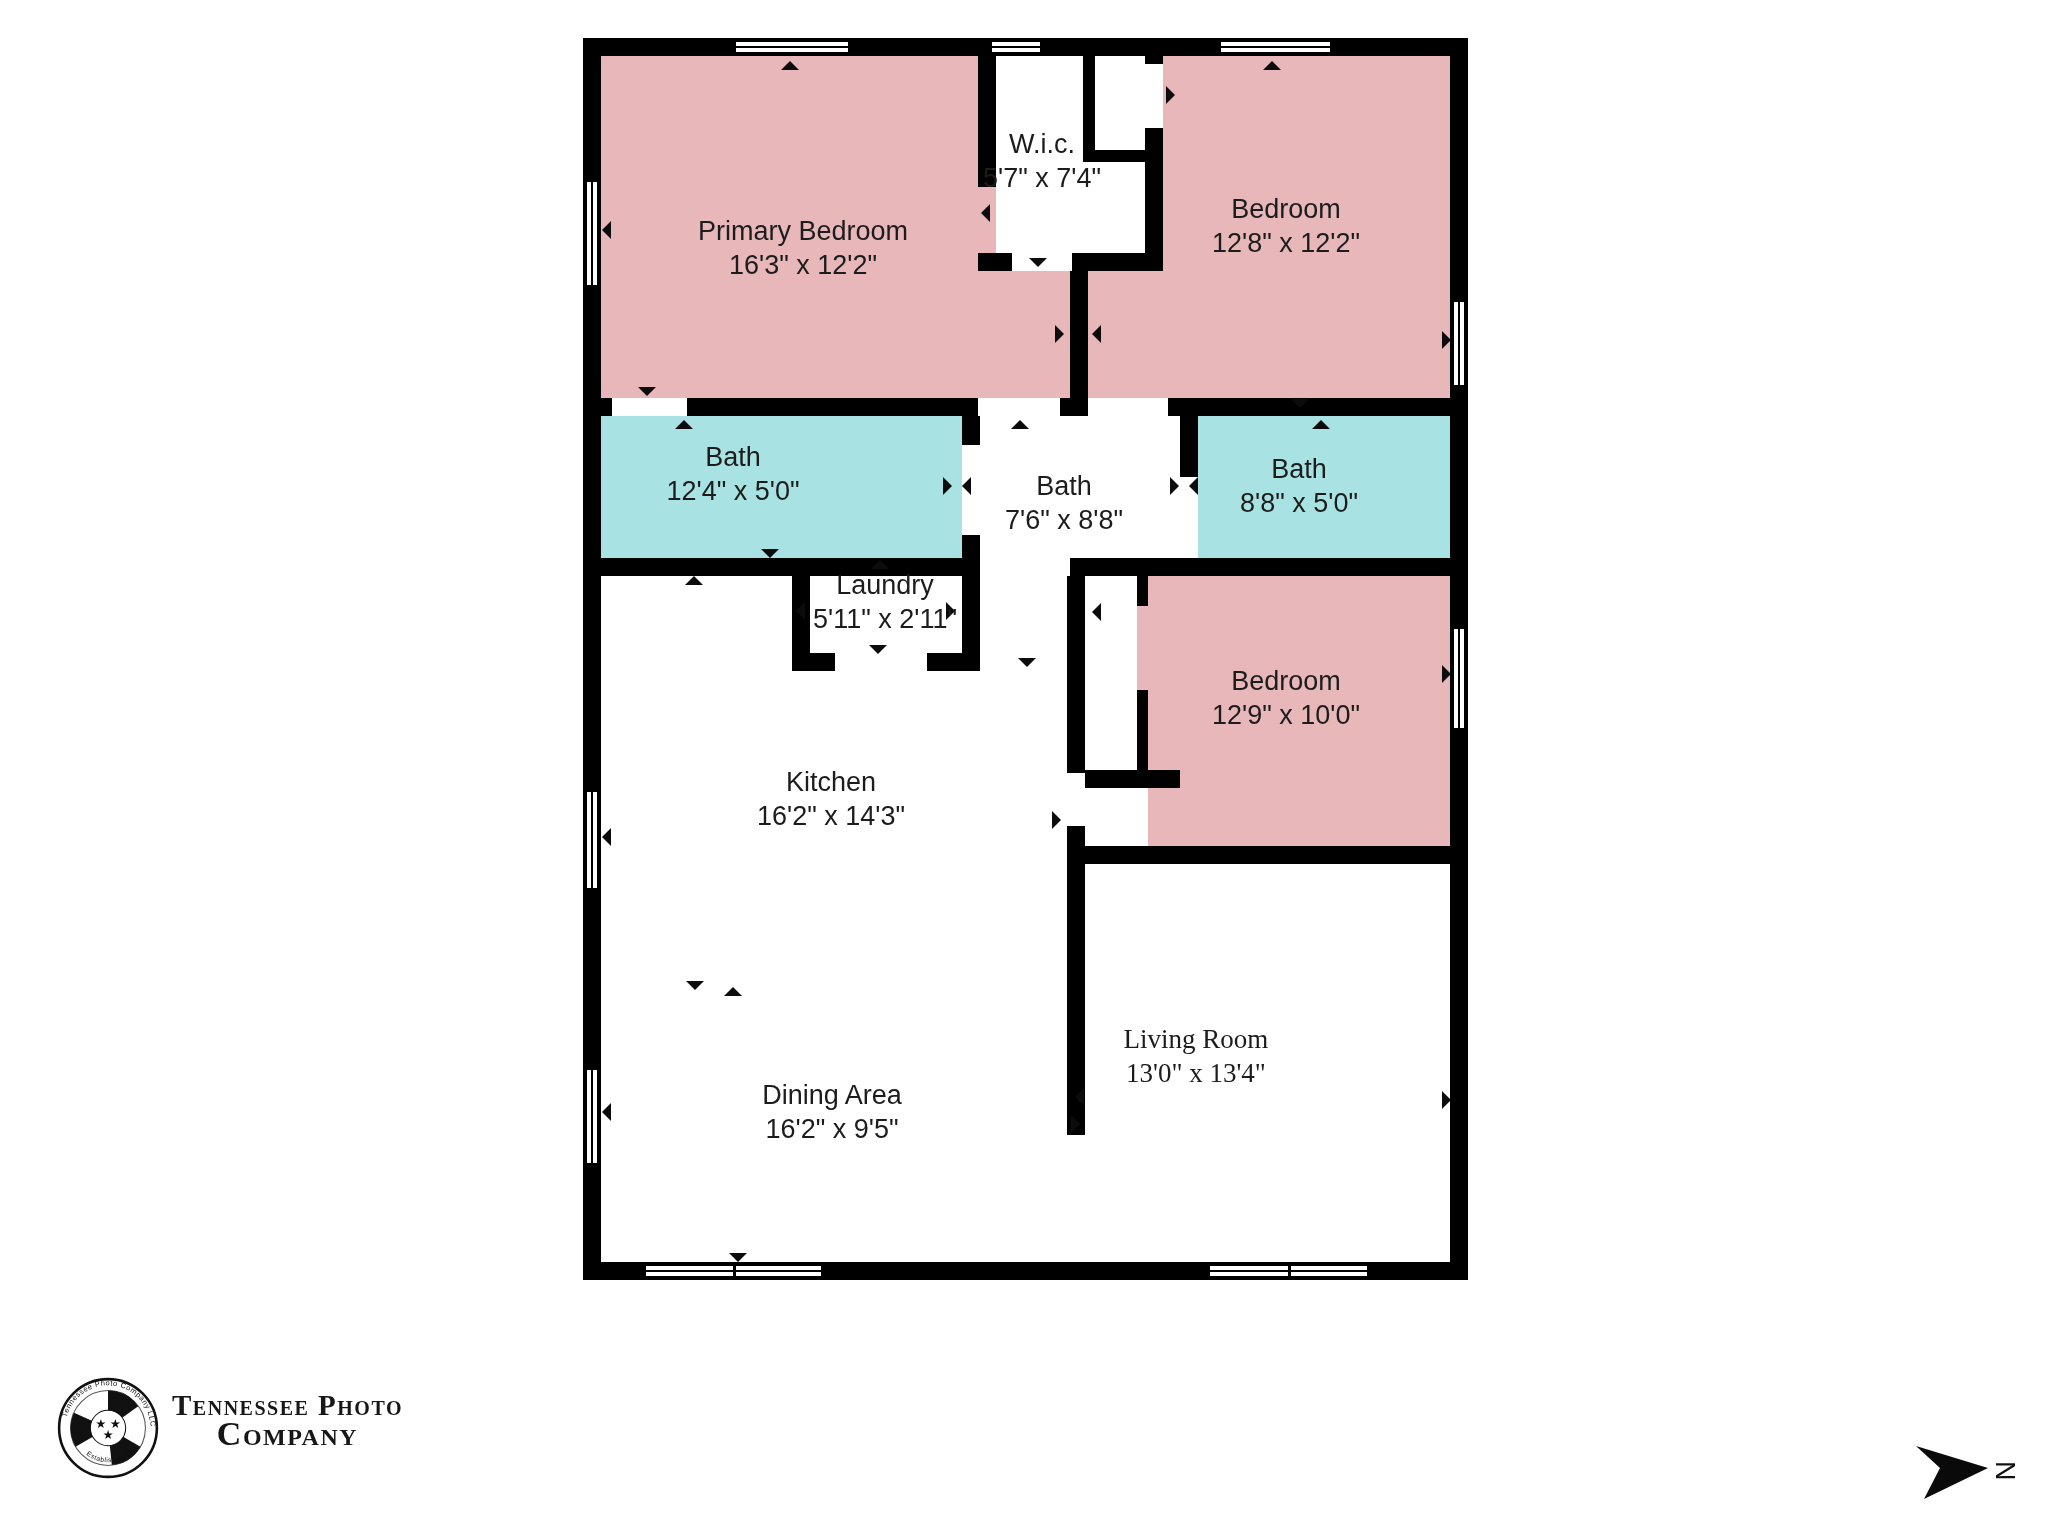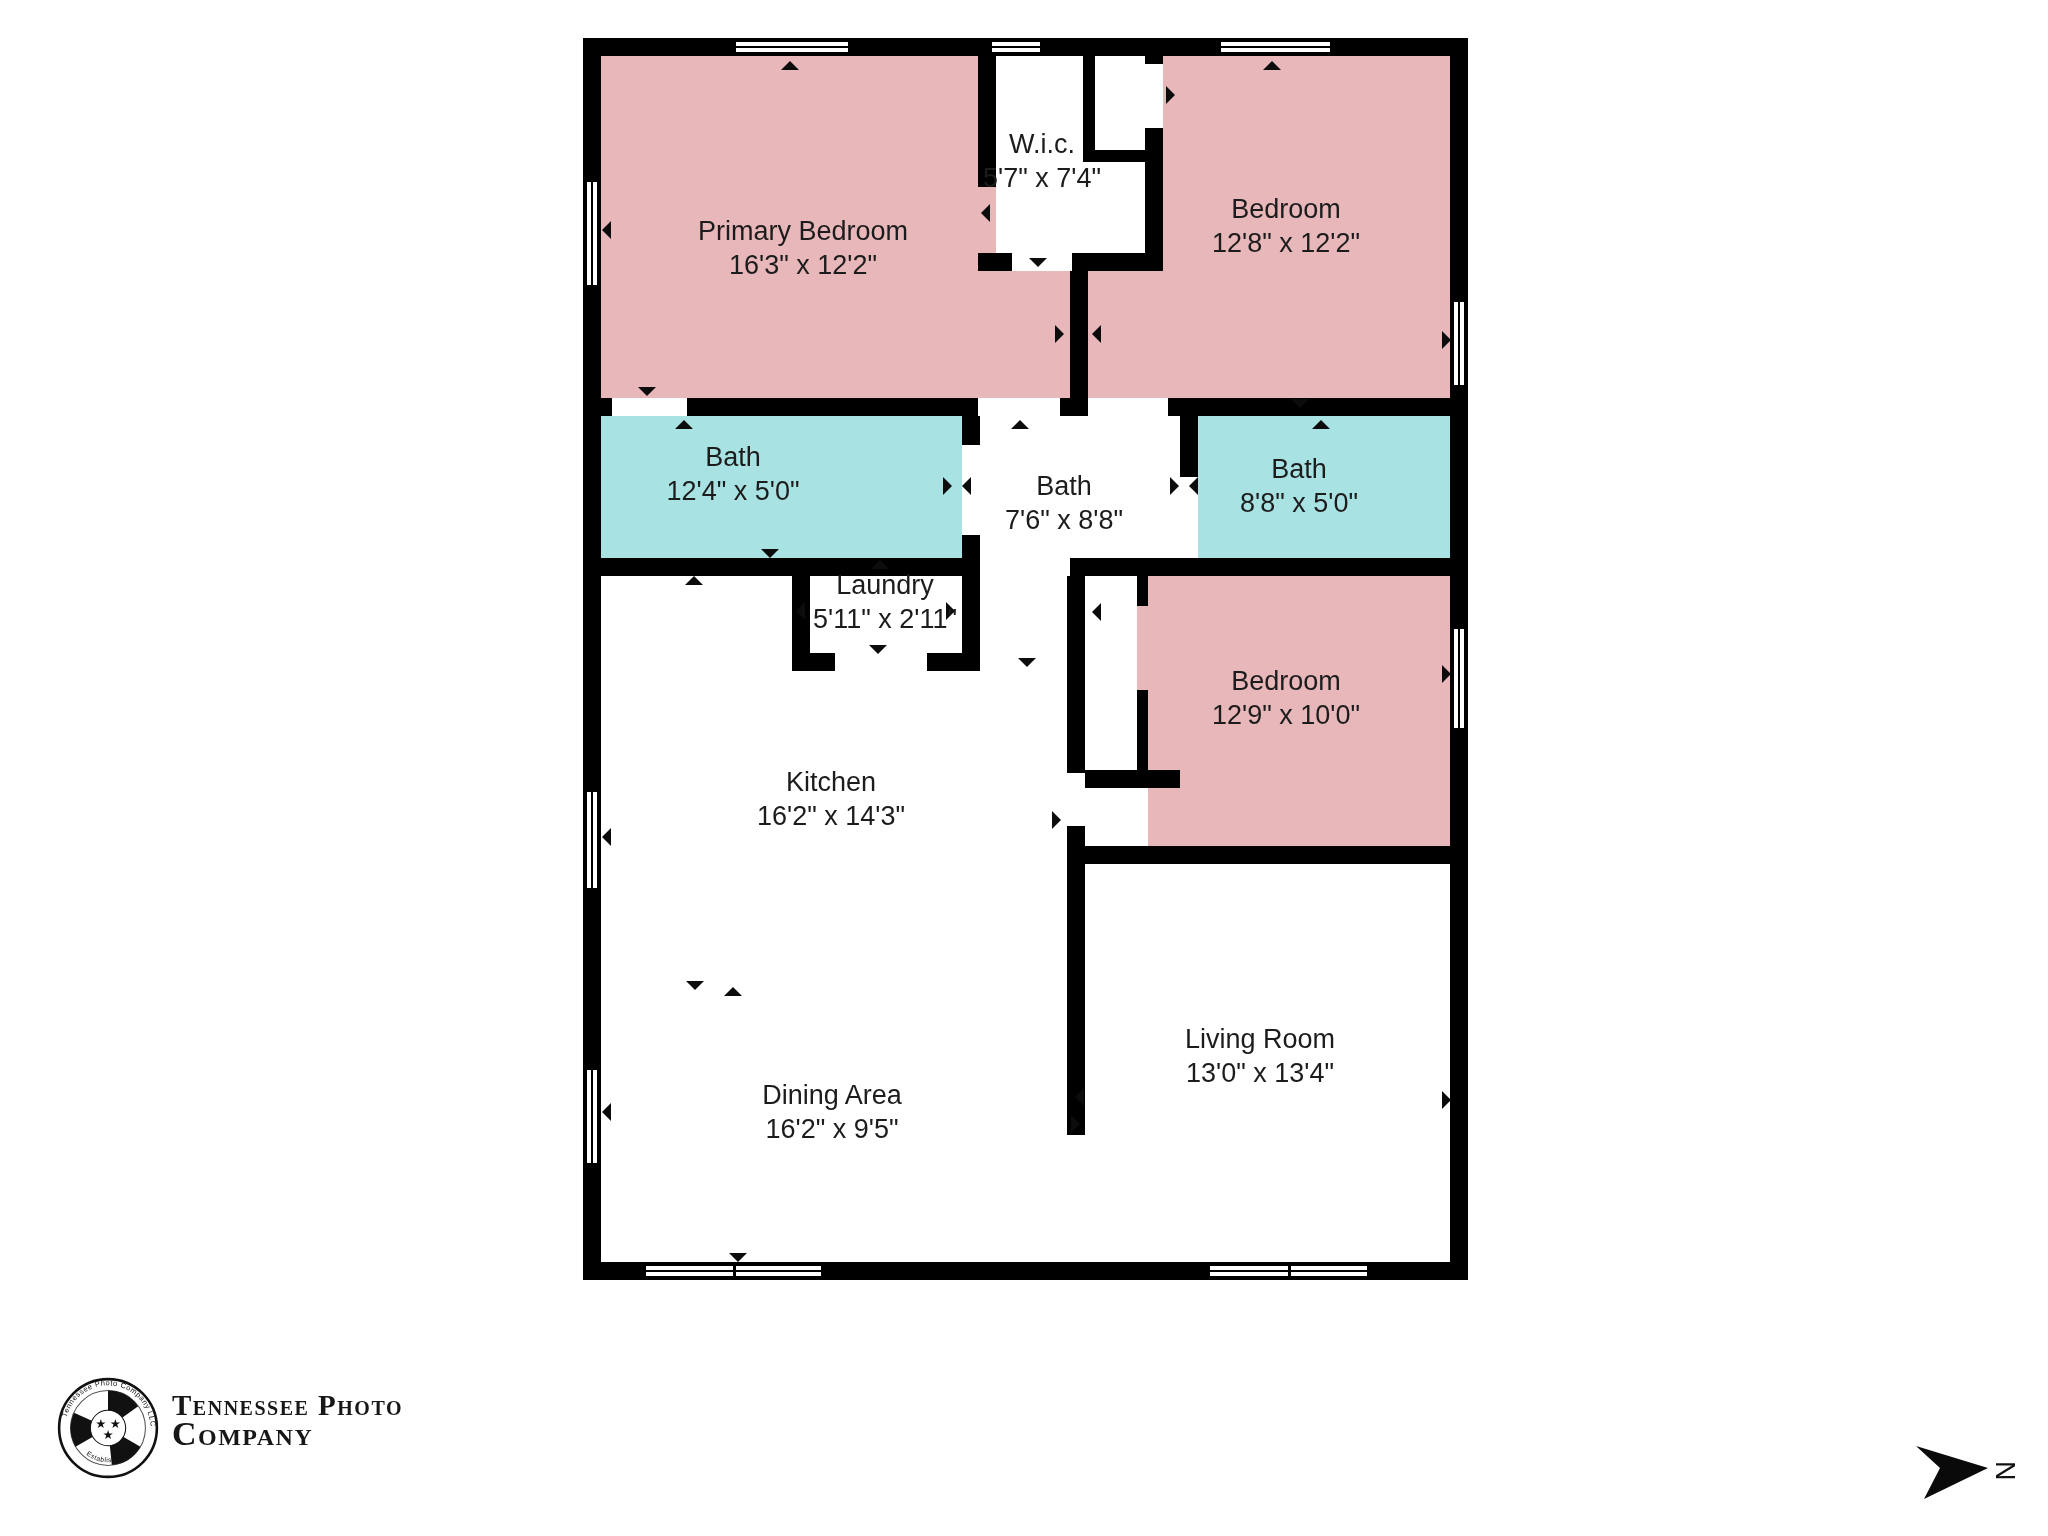--- a/index.html
+++ b/index.html
@@ -9,21 +9,21 @@
   .cutout{position:absolute;background:#fff;z-index:2;}
   .wall{position:absolute;background:#000;z-index:10;}
   .window{position:absolute;background:#fff;border:2px solid #000;box-sizing:border-box;z-index:15;}
   .mull{position:absolute;background:#000;}
   .arrow{position:absolute;width:0;height:0;z-index:20;}
   .room-label{position:absolute;transform:translate(-50%,-50%);text-align:center;
               font-size:27px;line-height:34px;color:#1c1c1c;white-space:nowrap;z-index:30;}
   #footer-text{position:absolute;left:50%;transform:translateX(-50%);top:1482px;
                font-size:20px;color:#222;white-space:nowrap;z-index:40;}
   #logo{position:absolute;left:56px;top:1376px;z-index:40;display:flex;align-items:flex-start;}
-  #logo-wordmark{margin-left:12px;margin-top:14px;
+  #logo-wordmark{margin-left:12px;margin-top:14px;text-align:center;
                  font-family:"Liberation Serif",serif;font-weight:bold;
                  font-variant:small-caps;color:#171717;letter-spacing:1.5px;}
   #logo-line1{font-size:29px;line-height:30px;}
   #logo-line2{font-size:34px;line-height:28px;}
   #north{position:absolute;left:1905px;top:1435px;z-index:40;}
 </style>
 </head>
 <body>
 
 <div id="canvas">
@@ -176,21 +176,21 @@
         <div>12'9" x 10'0"</div>
       </div>
       <div class="room-label" style="left: 831px; top: 799px;">
         <div>Kitchen</div>
         <div>16'2" x 14'3"</div>
       </div>
       <div class="room-label" style="left: 832px; top: 1112px; text-align: center;">
         <div>Dining Area</div>
         <div>16'2" x 9'5"</div>
       </div>
-      <div class="room-label" style="left: 1260px; top: 1056px;">
+      <div class="room-label" style="left: 1196px; top: 1056px; font-family: Liberation Serif, serif;">
         <div>Living Room</div>
         <div>13'0" x 13'4"</div>
       </div>
     </div>
 
   <div id="logo">
     <svg width="104" height="104" viewBox="0 0 100 100">
       <defs>
         <path id="arcTop" d="M 50,50 m -41,0 a 41,41 0 1 1 82,0" fill="none"></path>
         <path id="arcBot" d="M 50,50 m -33,0 a 33,33 0 1 0 66,0" fill="none"></path>

